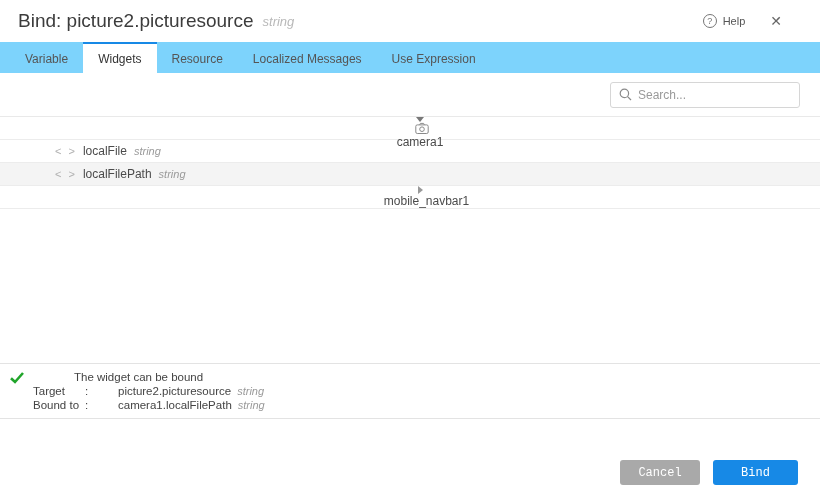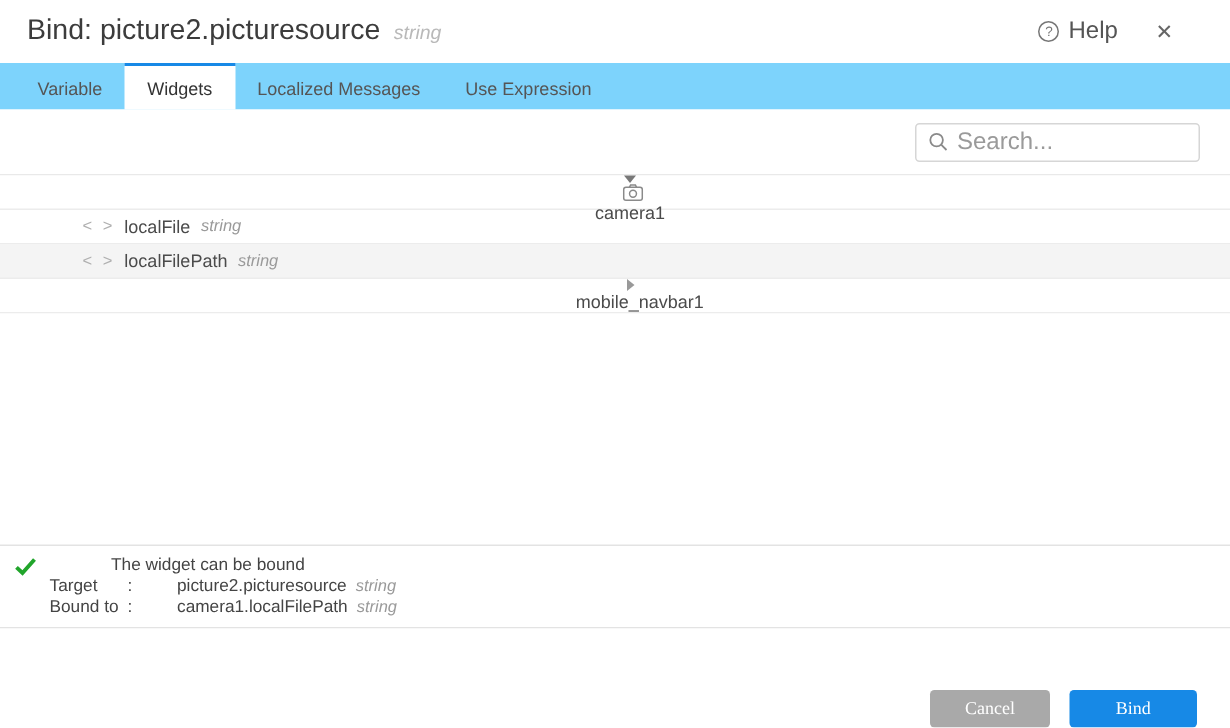--- a/index.html
+++ b/index.html
@@ -19,21 +19,21 @@
     padding-left: 18px;
   }
   .title { font-size: 19px; color: #3c3c3c; }
   .title-type { font-size: 13px; font-style: italic; color: #b9b9b9; margin-left: 9px; }
   .titlebar-right { margin-left: auto; display: flex; align-items: center; margin-right: 38px; }
   .help-wrap { display: flex; align-items: center; cursor: default; }
   .help-circle {
     width: 14px; height: 14px; border: 1px solid #767676; border-radius: 50%;
     font-size: 9px; color: #767676; display: flex; align-items: center; justify-content: center;
   }
-  .help-label { font-size: 16px; color: #555; margin-left: 6px; }
+  .help-label { font-size: 11px; color: #555; margin-left: 6px; }
   .close-x { font-size: 14px; color: #666; margin-left: 25px; line-height: 1; }
 
   
   .tabbar {
     height: 31px; flex: 0 0 31px;
     background: #7dd3fc;
     display: flex; align-items: stretch;
     padding-left: 10px;
     text-align: right;
   }
@@ -62,21 +62,21 @@
     width: 190px; height: 26px;
     border: 1px solid #d6d6d6; border-radius: 3px;
     display: flex; align-items: center;
     padding: 0 8px;
     background: #fff;
   }
   .searchbox svg { flex: 0 0 auto; }
   .searchbox input {
     border: none; outline: none; background: transparent;
     font-family: "Liberation Sans", sans-serif;
-    font-size: 16px; color: #555; margin-left: 6px; width: 100%;
+    font-size: 12px; color: #555; margin-left: 6px; width: 100%;
   }
   .searchbox input::placeholder { color: #9a9a9a; }
 
   
   .tree { flex: 0 0 auto; }
   .tree-row {
     height: 23px;
     display: flex; align-items: center;
     border-bottom: 1px solid #ececec;
     font-size: 12px; color: #4b4b4b;
@@ -125,21 +125,21 @@
 
   
   .footer {
     flex: 0 0 60px;
     display: flex; justify-content: flex-end; align-items: flex-start;
     padding: 21px 22px 0 0;
     background: #fff;
   }
   .btn {
     height: 25px; border: none; border-radius: 3px;
-    font-family: Liberation Serif, serif;
+    font-family: Liberation Mono, monospace;
     font-size: 12px; color: #fff;
     display: flex; align-items: center; justify-content: center;
     cursor: pointer;
     margin-top: 20px;
   }
   .btn-cancel { width: 80px; background: #a9a9a9; }
   .btn-bind  { width: 85px; background: #1789e6; margin-left: 13px; }
 </style>
 </head>
 <body>
@@ -154,20 +154,21 @@
         <span class="help-circle">?</span>
         <span class="help-label">Help</span>
       </div>
       <span class="close-x">✕</span>
     </div>
   </div>
 
   <div class="tabbar">
     <div class="tab">Variable</div>
     <div class="tab active">Widgets</div>
+    <div class="tab">Resource</div>
     <div class="tab">Localized Messages</div>
     <div class="tab">Use Expression</div>
   </div>
 
   <div class="searchrow">
     <div class="searchbox">
       <svg width="13" height="13" viewBox="0 0 13 13">
         <circle cx="5.4" cy="5.4" r="4.2" fill="none" stroke="#8a8a8a" stroke-width="1.2"></circle>
         <line x1="8.6" y1="8.6" x2="12" y2="12" stroke="#8a8a8a" stroke-width="1.2"></line>
       </svg>

